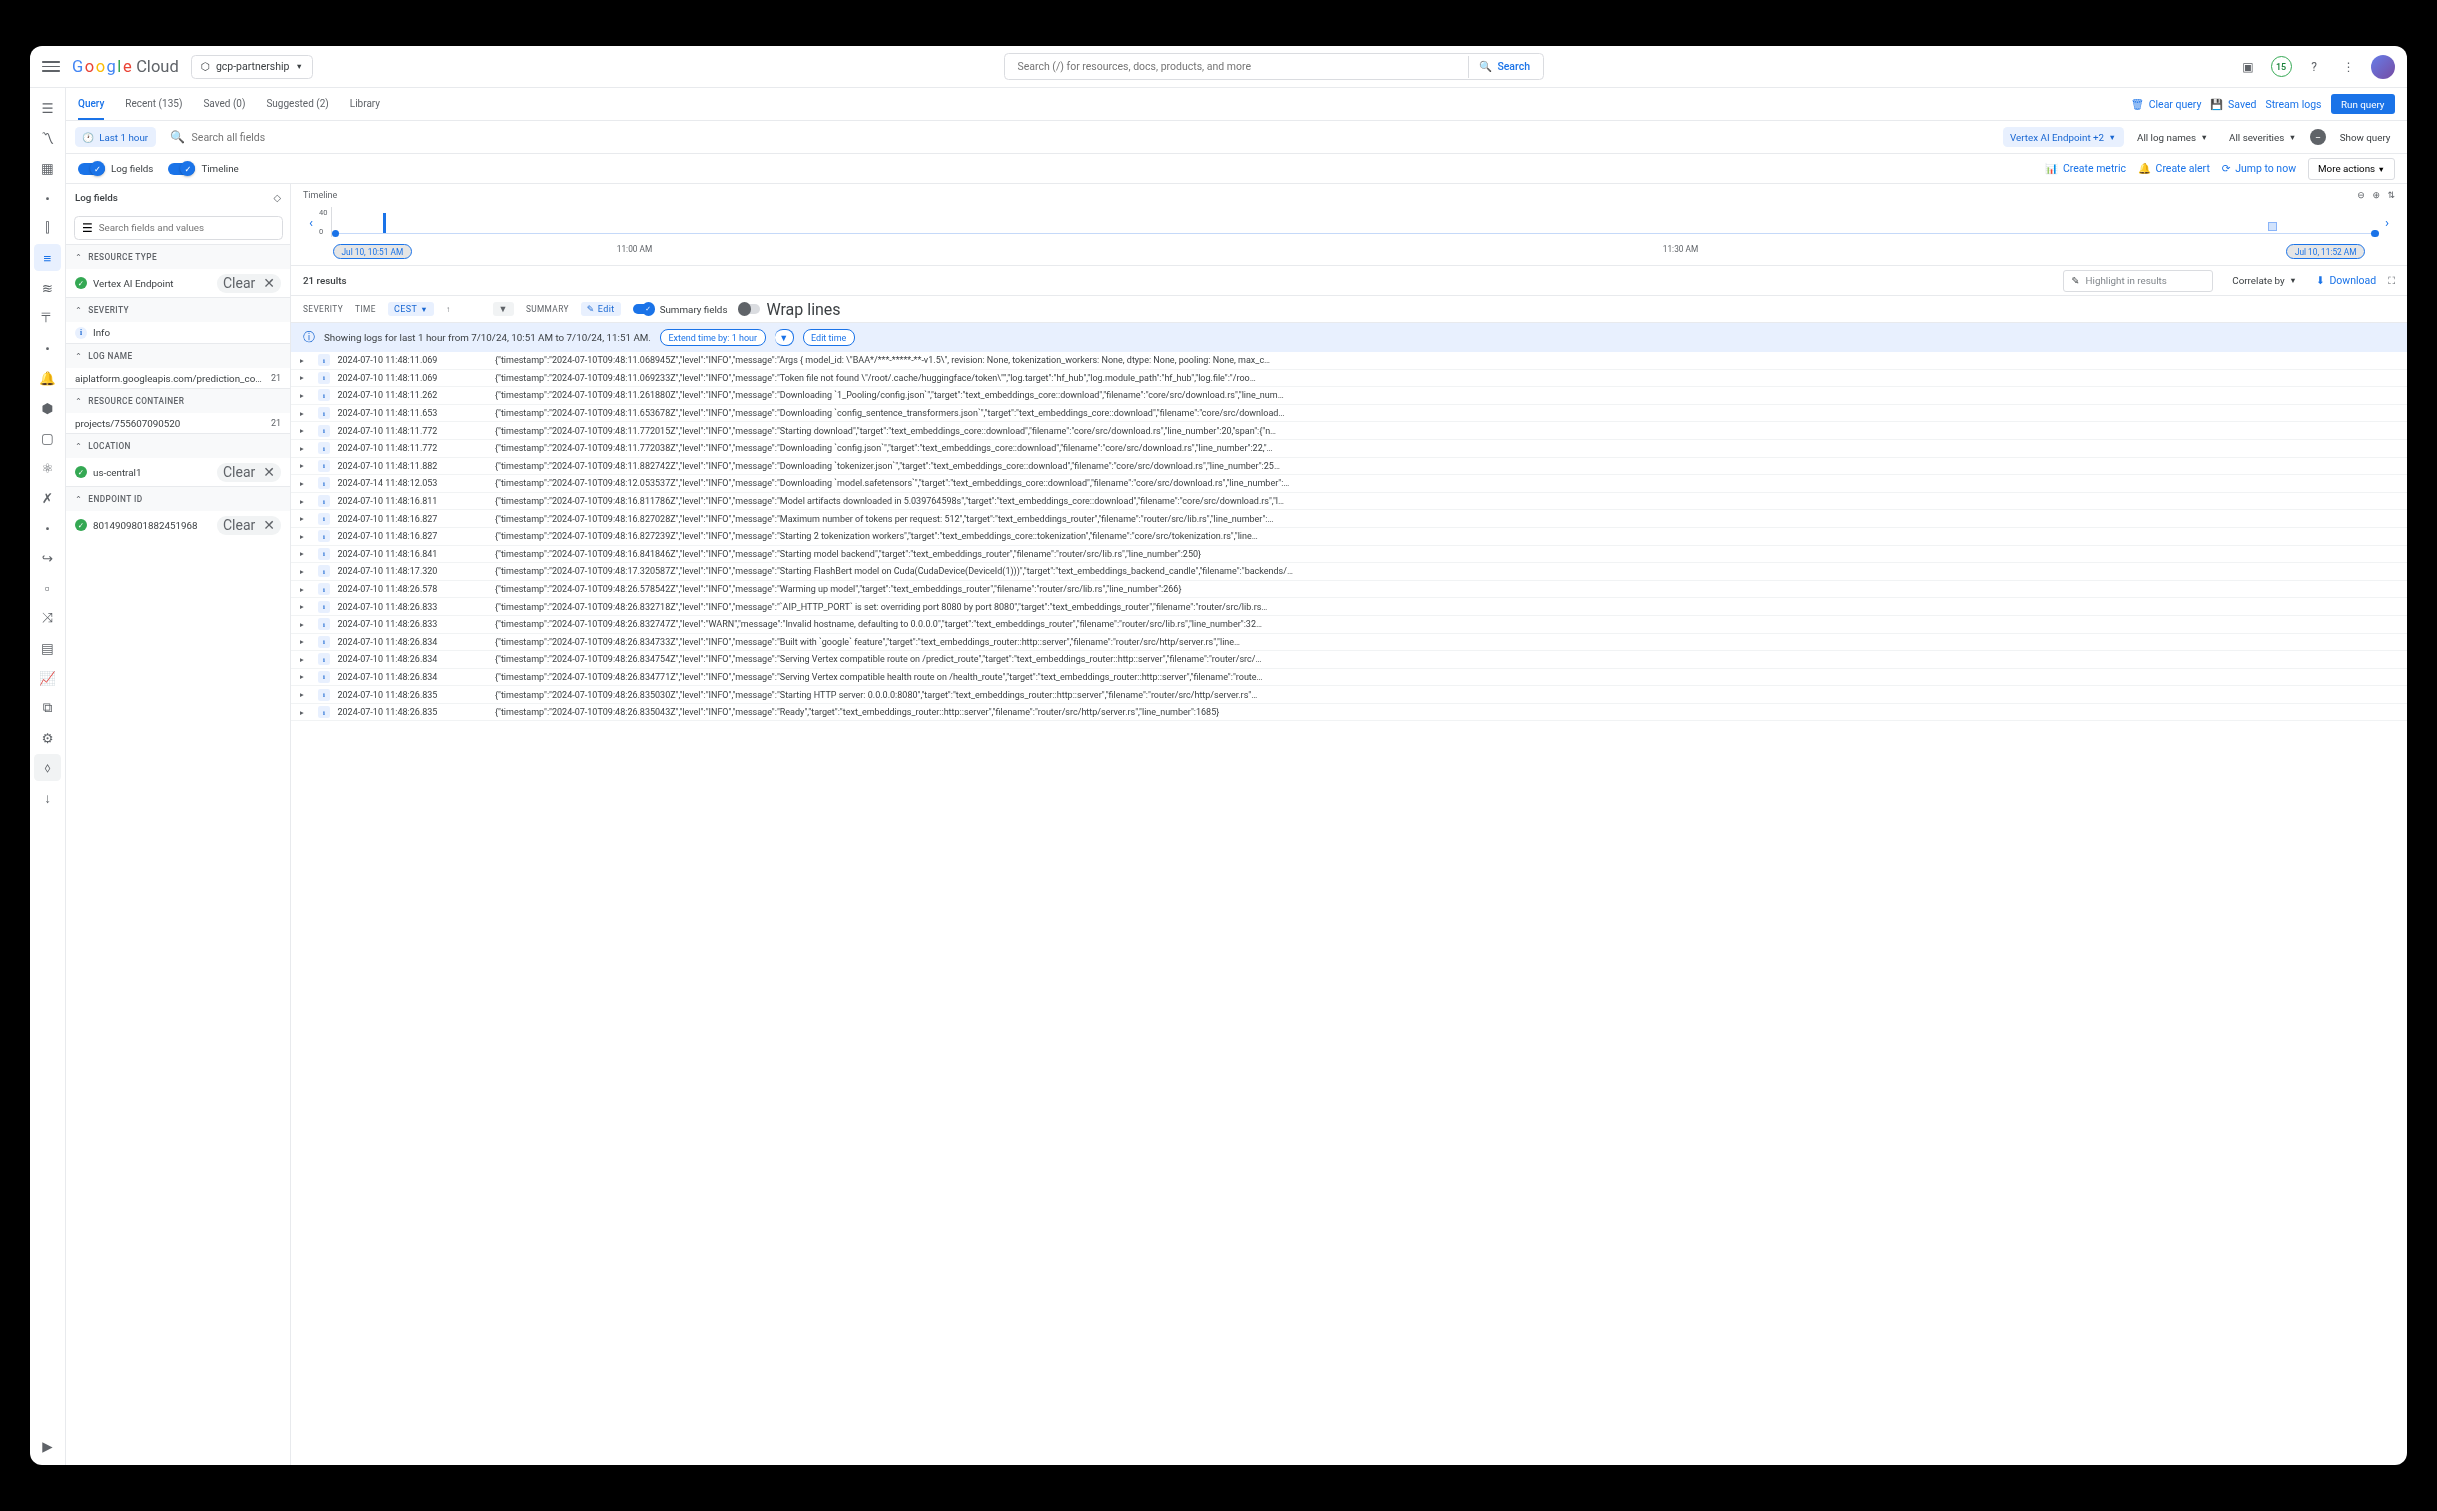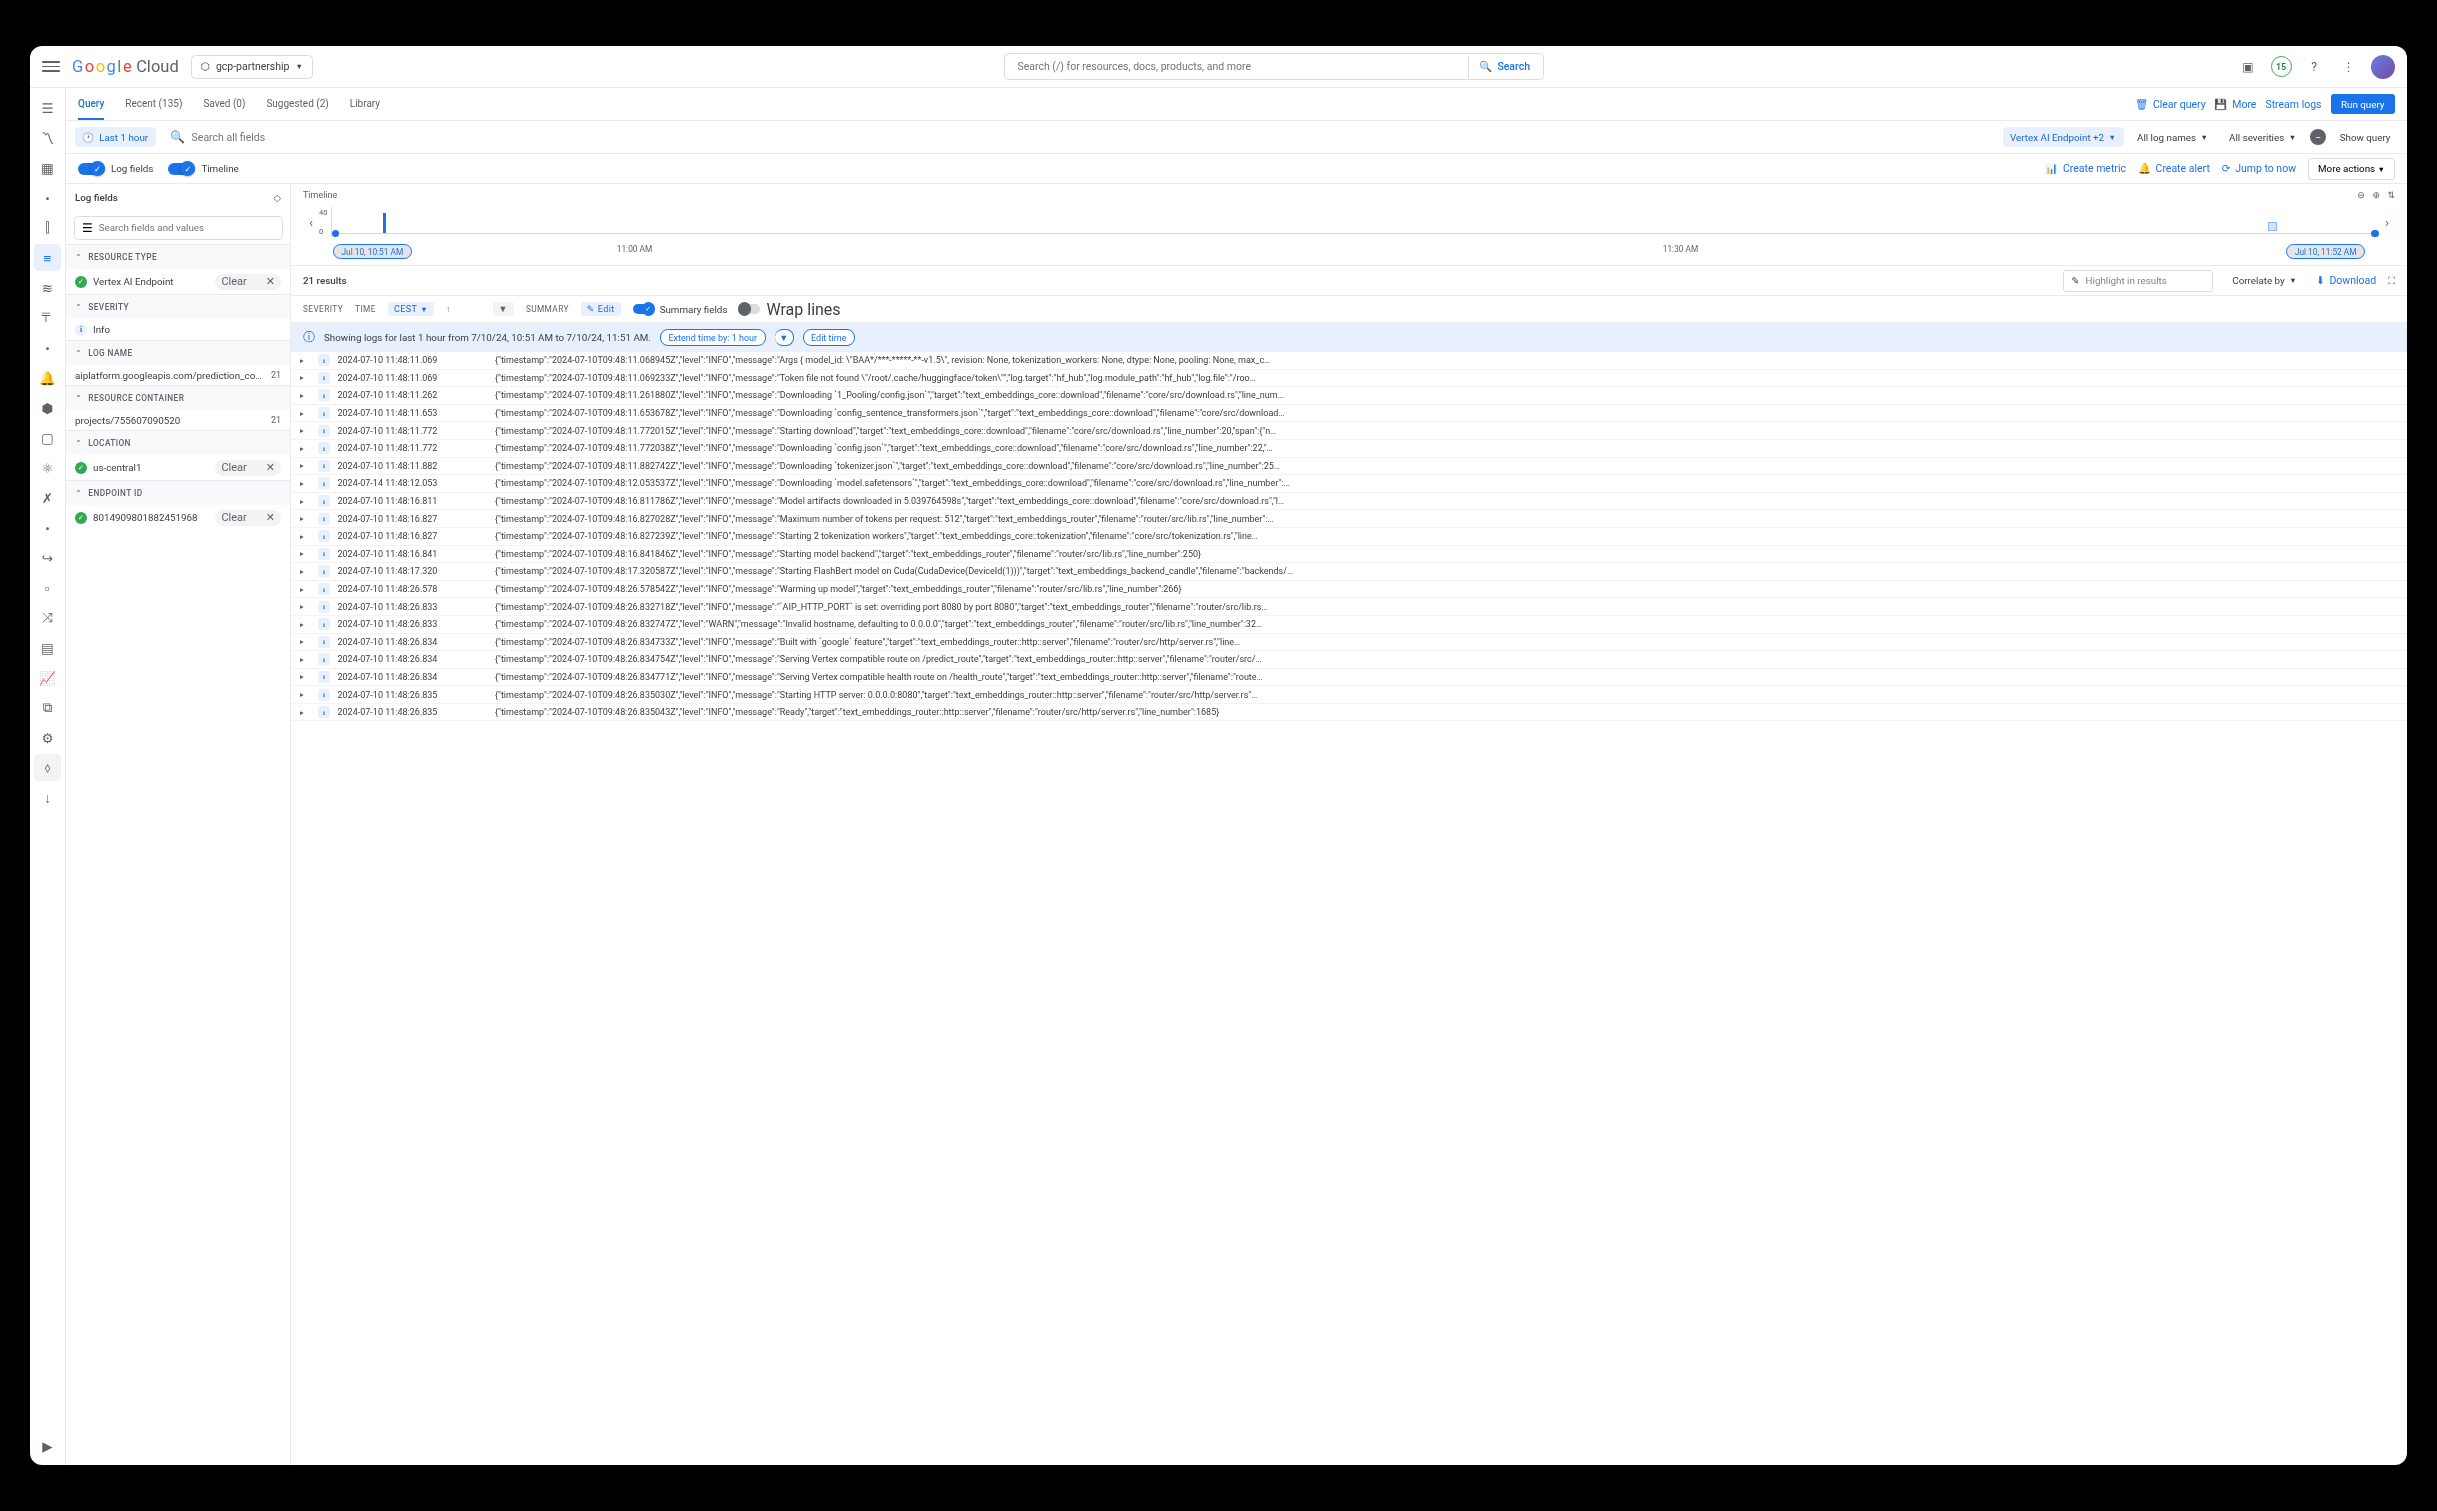--- a/index.html
+++ b/index.html
@@ -52,21 +52,21 @@
 .content{flex:1;display:flex;overflow:hidden}
 .fields-panel{width:225px;border-right:0.8px solid #e8eaed;display:flex;flex-direction:column;overflow-y:auto}
 .panel-header{height:27px;display:flex;align-items:center;justify-content:space-between;padding:0 9px;font-size:9.8px;font-weight:500;color:#3c4043}
 .panel-search{margin:4.5px 7.5px;border:0.8px solid #dadce0;border-radius:4.5px;height:24px;display:flex;align-items:center;padding:0 7.5px;gap:6px}
 .panel-search input{flex:1;border:none;outline:none;font-size:9.8px}
 .section{border-top:0.8px solid #e8eaed}
 .section-h{height:24px;background:#f8f9fa;display:flex;align-items:center;padding:0 9px;gap:6px;font-size:8.3px;color:#5f6368;letter-spacing:0.4px;font-weight:500;cursor:pointer}
 .field-item{display:flex;align-items:center;padding:4.5px 9px;gap:6px;font-size:9.8px;color:#3c4043;cursor:pointer}
 .check{width:12px;height:12px;border-radius:50%;background:#34a853;color:#fff;display:flex;align-items:center;justify-content:center;font-size:7.5px}
 .info-dot{width:12px;height:12px;border-radius:50%;background:#e8f0fe;color:#1967d2;display:flex;align-items:center;justify-content:center;font-size:7.5px;font-weight:bold;font-family:serif}
-.clear-chip{margin-left:auto;background:#f1f3f4;border-radius:9px;padding:1.5px 6px;font-size:11px;color:#5f6368;display:flex;align-items:center;gap:19px}
+.clear-chip{margin-left:auto;background:#f1f3f4;border-radius:9px;padding:1.5px 6px;font-size:14px;color:#5f6368;display:flex;align-items:center;gap:8px}
 .count{margin-left:auto;font-size:9px;color:#5f6368}
 .logs-panel{flex:1;display:flex;flex-direction:column;overflow:hidden}
 .timeline-box{border-bottom:0.8px solid #e8eaed;padding:6px 12px}
 .timeline-h{font-size:9px;color:#5f6368;margin-bottom:3px;display:flex;justify-content:space-between;align-items:center}
 .tl-icons{display:flex;gap:7.5px;color:#5f6368}
 .timeline-chart{height:38px;position:relative;display:flex;align-items:center}
 .nav-arrow{color:#1a73e8;font-size:13.5px;cursor:pointer;padding:0 6px}
 .tl-track{flex:1;height:30px;position:relative;border-left:0.8px solid #dadce0}
 .tl-bar{position:absolute;bottom:4.5px;width:3px;background:#1a73e8}
 .tl-line{position:absolute;bottom:3px;left:0;right:0;height:1.5px;background:#c5d9f9}
@@ -172,21 +172,21 @@
         <div class="tab">Saved (0)</div>
         <div class="tab">Suggested (2)</div>
         <div class="tab">Library</div>
         <div class="tabs-right">
           <div class="link-btn">
               <span>🗑</span>
               <span>Clear query</span>
             </div>
           <div class="link-btn">
               <span>💾</span>
-              <span>More</span>
+              <span>Saved</span>
             </div>
           <div class="link-btn">Stream logs</div>
           <button class="run-query">Run query</button>
         </div>
       </div>
 
       <div class="filter-row">
         <div class="chip-blue">
             <span>🕐</span>
             <span>Last 1 hour</span>

